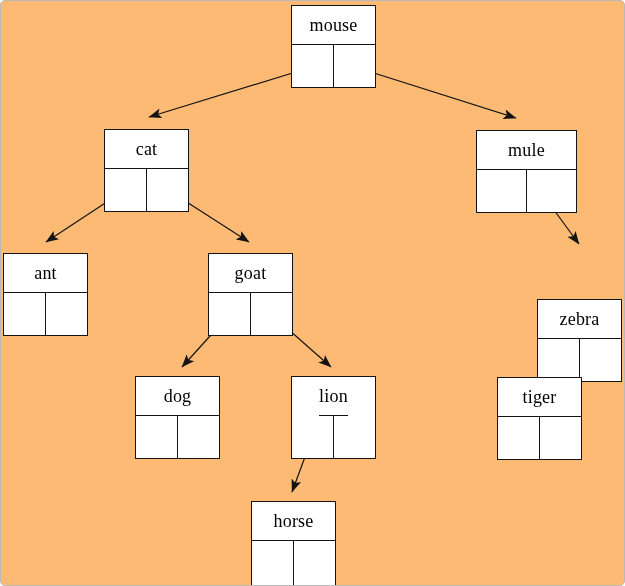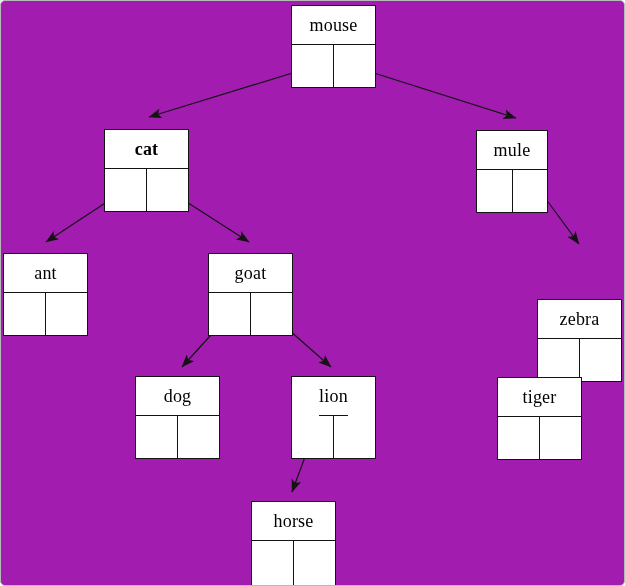--- a/index.html
+++ b/index.html
@@ -7,21 +7,21 @@
     padding: 0;
     background: #ffffff;
   }
   .canvas {
     position: relative;
     width: 625px;
     height: 586px;
     box-sizing: border-box;
     border: 1px solid #b9b9b9;
     border-radius: 5px;
-    background: #a21caf;
+    background: #fdba74;
     overflow: hidden;
     font-family: "Liberation Serif", serif;
   }
   .edges-layer {
     position: absolute;
     left: 0;
     top: 0;
     width: 625px;
     height: 586px;
     pointer-events: none;
@@ -77,28 +77,28 @@
       <line x1="311" y1="437" x2="291" y2="491" stroke="#131313" stroke-width="1.2" marker-end="url(#arrowhead)"></line>
     </svg>
   <div id="nodes-layer">
       <div class="node" style="left: 290px; top: 4px; width: 85px; height: 83px;">
         <div class="node-label" style="flex-basis: 38px;">mouse</div>
         <div class="node-cells">
           <div class="cell cell-left"></div>
           <div class="cell cell-right"></div>
         </div>
       </div>
-      <div class="node" style="left: 103px; top: 128px; width: 85px; height: 83px; font-weight: bold;">
+      <div class="node" style="left: 103px; top: 128px; width: 85px; height: 83px;">
         <div class="node-label" style="flex-basis: 38px;">cat</div>
         <div class="node-cells">
           <div class="cell cell-left"></div>
           <div class="cell cell-right"></div>
         </div>
       </div>
-      <div class="node" style="left: 475px; top: 129px; width: 72px; height: 83px;">
+      <div class="node" style="left: 475px; top: 129px; width: 101px; height: 83px;">
         <div class="node-label" style="flex-basis: 38px;">mule</div>
         <div class="node-cells">
           <div class="cell cell-left"></div>
           <div class="cell cell-right"></div>
         </div>
       </div>
       <div class="node" style="left: 2px; top: 252px; width: 85px; height: 83px;">
         <div class="node-label" style="flex-basis: 38px;">ant</div>
         <div class="node-cells">
           <div class="cell cell-left"></div>

